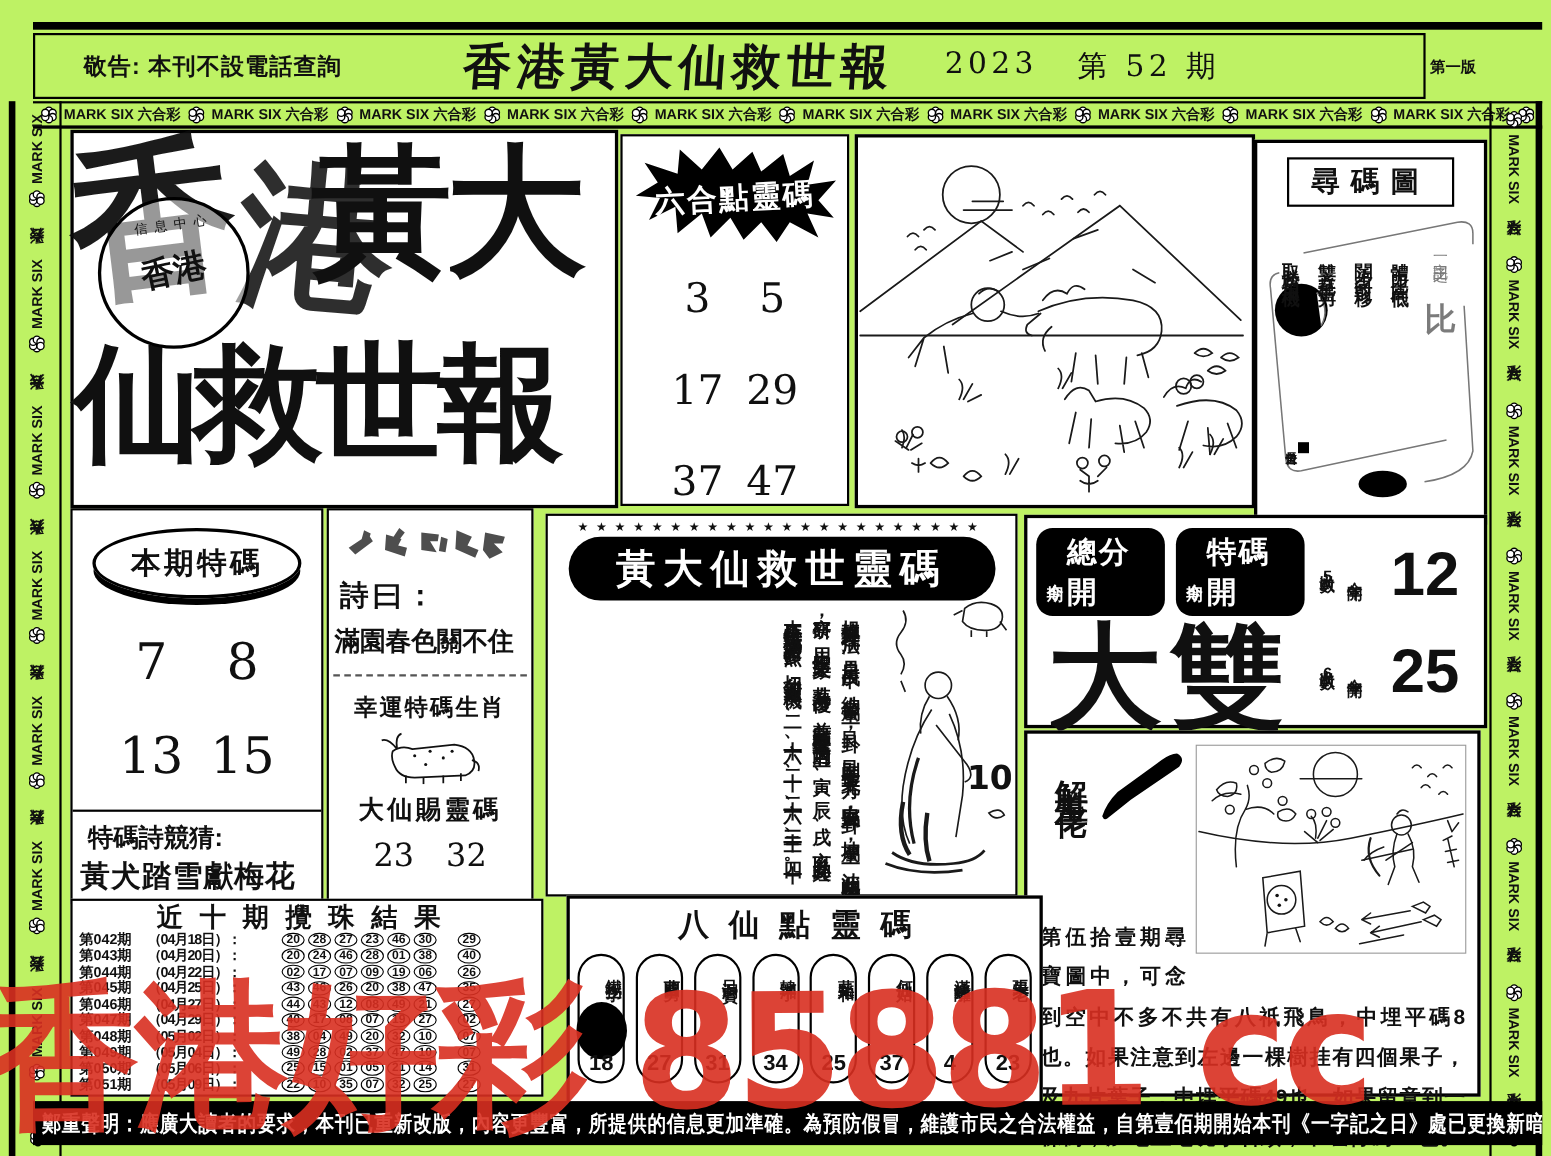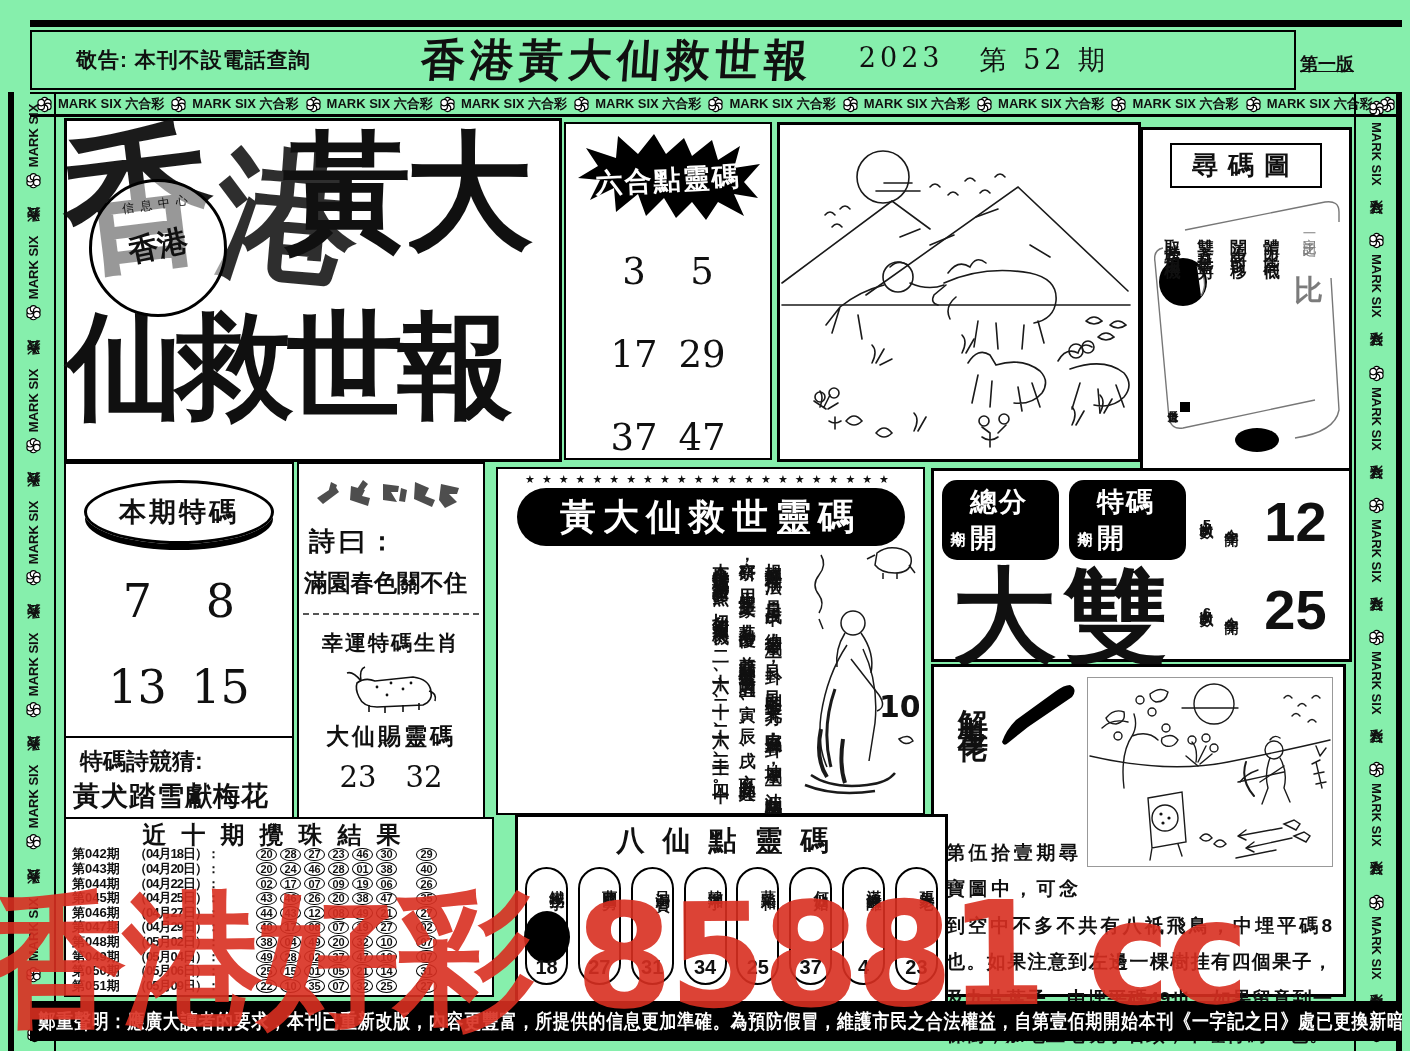--- a/index.html
+++ b/index.html
@@ -1,29 +1,29 @@
 <!DOCTYPE html>
 <html><head>
 <meta charset="utf-8">
 <style>
   html,body{margin:0;padding:0;background:#e8e8e4;}
-  #page{position:relative;width:1410px;height:1051px;background:#86efac;overflow:hidden;
+  #page{position:relative;width:1410px;height:1051px;background:#bef264;overflow:hidden;
         font-family:"Liberation Sans","DejaVu Sans",sans-serif;color:#101010;}
   .abs{position:absolute;}
   .box{position:absolute;background:#fff;}
   .b2{border:2px solid #000;} .b25{border:2.5px solid #000;} .b3{border:3px solid #000;}
   svg{display:block;}
 
   
   #top-rule{left:30px;top:20px;width:1372px;height:7px;background:#000;}
   #header-box{left:30px;top:30px;width:1262px;height:56px;border:2px solid #000;display:flex;align-items:center;}
   #header-notice{margin-left:44px;font-size:21px;font-weight:bold;letter-spacing:1px;}
   #header-title{margin-left:110px;font-size:44px;font-weight:900;letter-spacing:5px;font-family:"Liberation Serif","DejaVu Serif",serif;transform:skewX(-4deg);}
   #header-issue{margin-left:46px;font-size:27px;letter-spacing:4px;display:flex;gap:36px;font-family:"DejaVu Serif",serif;}
-  #edition{left:1300px;top:52px;font-size:18px;font-weight:bold;text-decoration:underline;}
+  #edition{left:1300px;top:52px;font-size:14px;font-weight:bold;}
 
   
   #strip-top{left:30px;top:92px;width:1372px;height:25px;border-top:2px solid #000;border-bottom:3px solid #000;
              display:flex;align-items:center;justify-content:space-between;padding:0 6px;box-sizing:border-box;overflow:hidden;}
   .ms-unit{display:flex;align-items:center;gap:5px;font-size:13px;font-weight:bold;white-space:nowrap;}
   .strip-v{position:absolute;top:92px;height:959px;width:48px;box-sizing:border-box;display:flex;
            align-items:center;justify-content:space-between;flex-direction:column;overflow:hidden;padding:8px 0;}
   #strip-left{left:8px;border-left:6px solid #000;border-right:2.5px solid #000;}
   #strip-right{left:1354px;border-left:2.5px solid #000;border-right:6px solid #000;}
   .ms-unit-v{writing-mode:vertical-rl;display:flex;align-items:center;gap:5px;font-size:13px;font-weight:bold;white-space:nowrap;}

